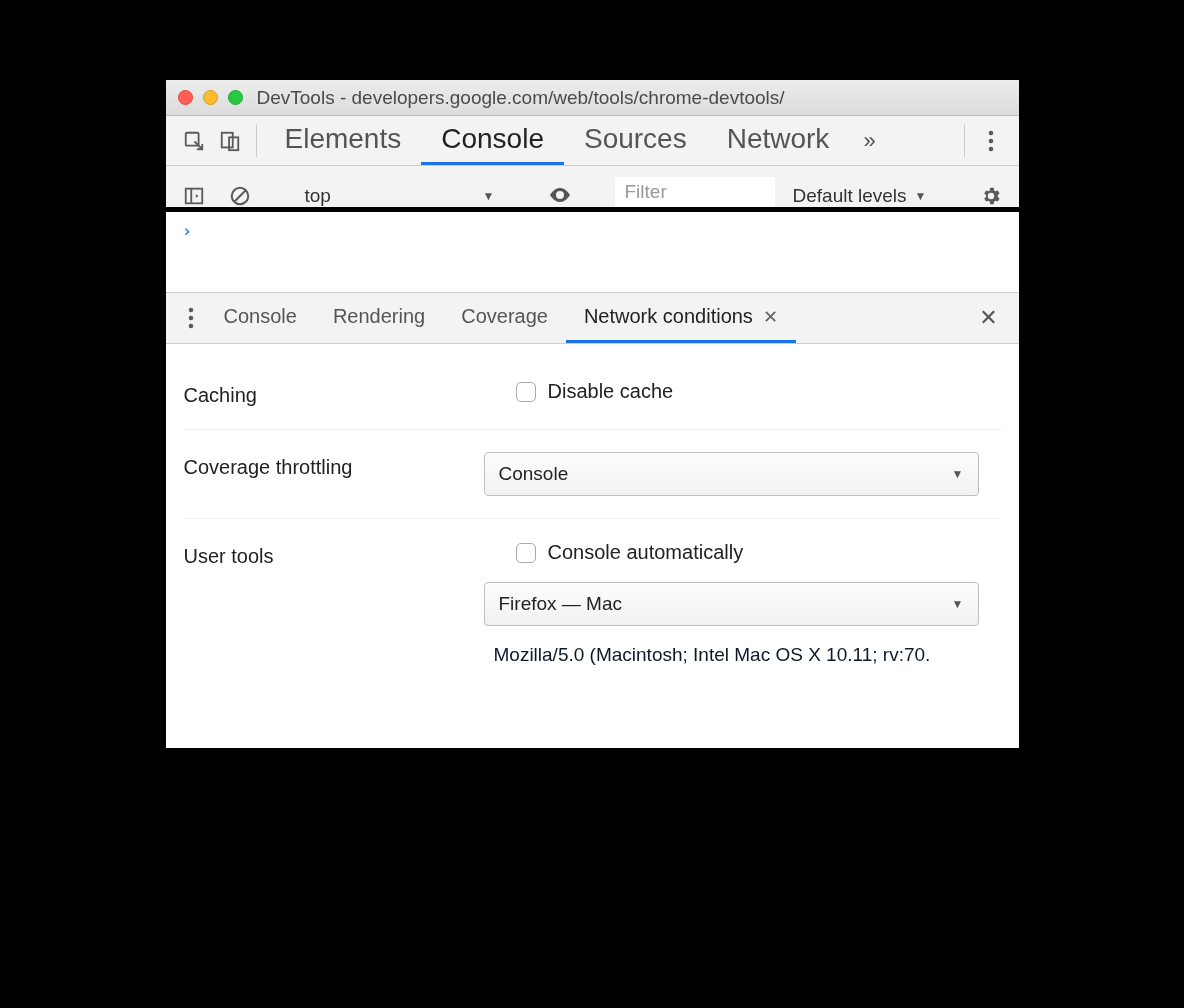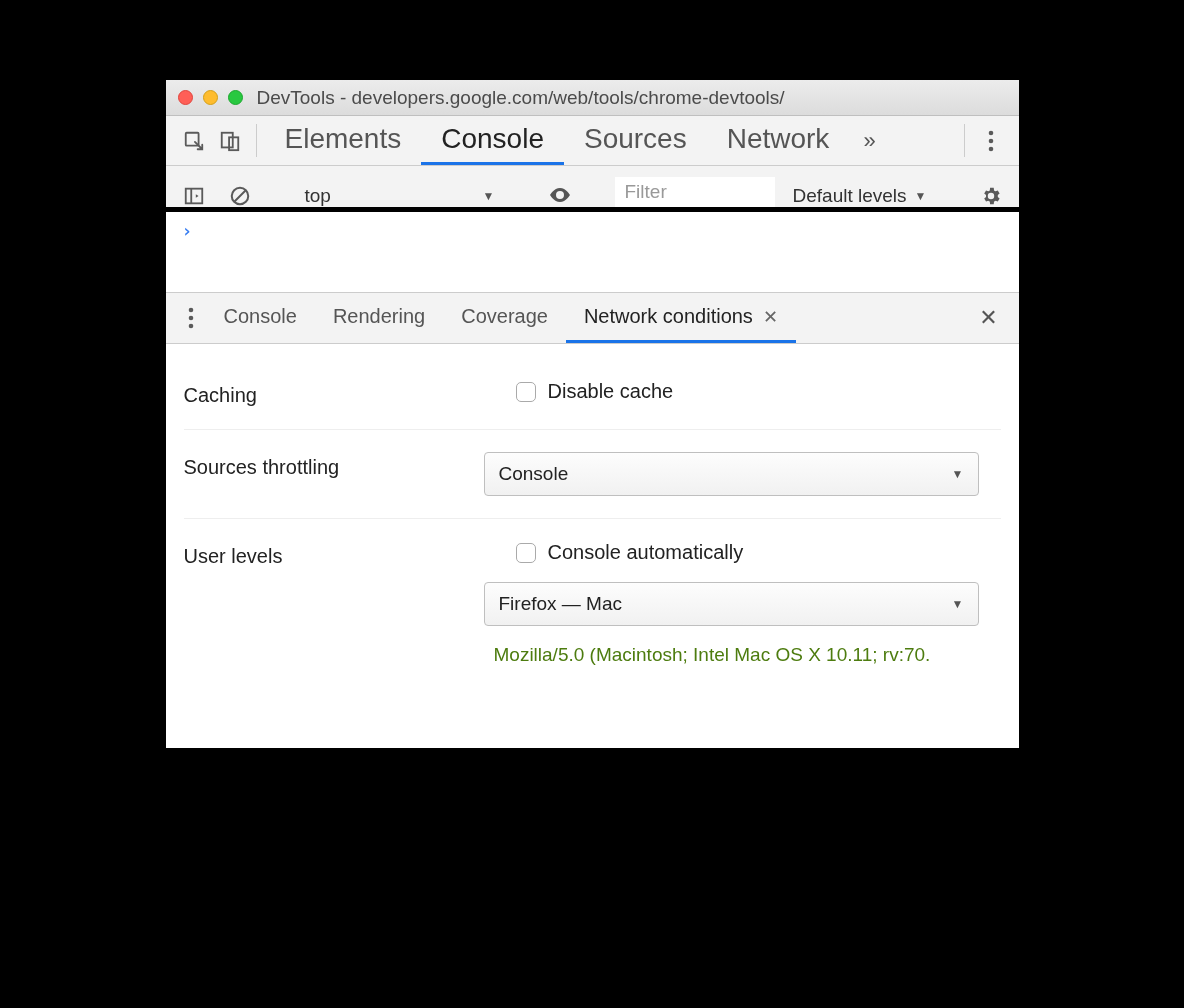--- a/index.html
+++ b/index.html
@@ -230,21 +230,21 @@
     display: flex;
     align-items: center;
     justify-content: space-between;
     padding: 0 14px;
     font-size: 19px;
     color: #222;
     cursor: pointer;
   }
   .ua-text {
     font-size: 19px;
-    color: #4d7c0f;
+    color: #0f172a;
     padding-left: 10px;
   }
   svg { display: block; }
 </style>
 </head>
 <body>
 
 <div class="window">
 
   <div class="titlebar">
@@ -354,31 +354,31 @@
       <div class="row-label">Caching</div>
       <div class="row-body">
         <div class="checkbox-line">
           <div class="cbox"></div>
           <span>Disable cache</span>
         </div>
       </div>
     </div>
 
     <div class="row">
-      <div class="row-label">Sources throttling</div>
+      <div class="row-label">Coverage throttling</div>
       <div class="row-body">
         <div class="select">
           <span>Console</span>
           <span class="tri-down">▼</span>
         </div>
       </div>
     </div>
 
     <div class="row">
-      <div class="row-label">User levels</div>
+      <div class="row-label">User tools</div>
       <div class="row-body">
         <div class="checkbox-line">
           <div class="cbox"></div>
           <span>Console automatically</span>
         </div>
         <div class="select">
           <span>Firefox — Mac</span>
           <span class="tri-down">▼</span>
         </div>
         <div class="ua-text">Mozilla/5.0 (Macintosh; Intel Mac OS X 10.11; rv:70.</div>

